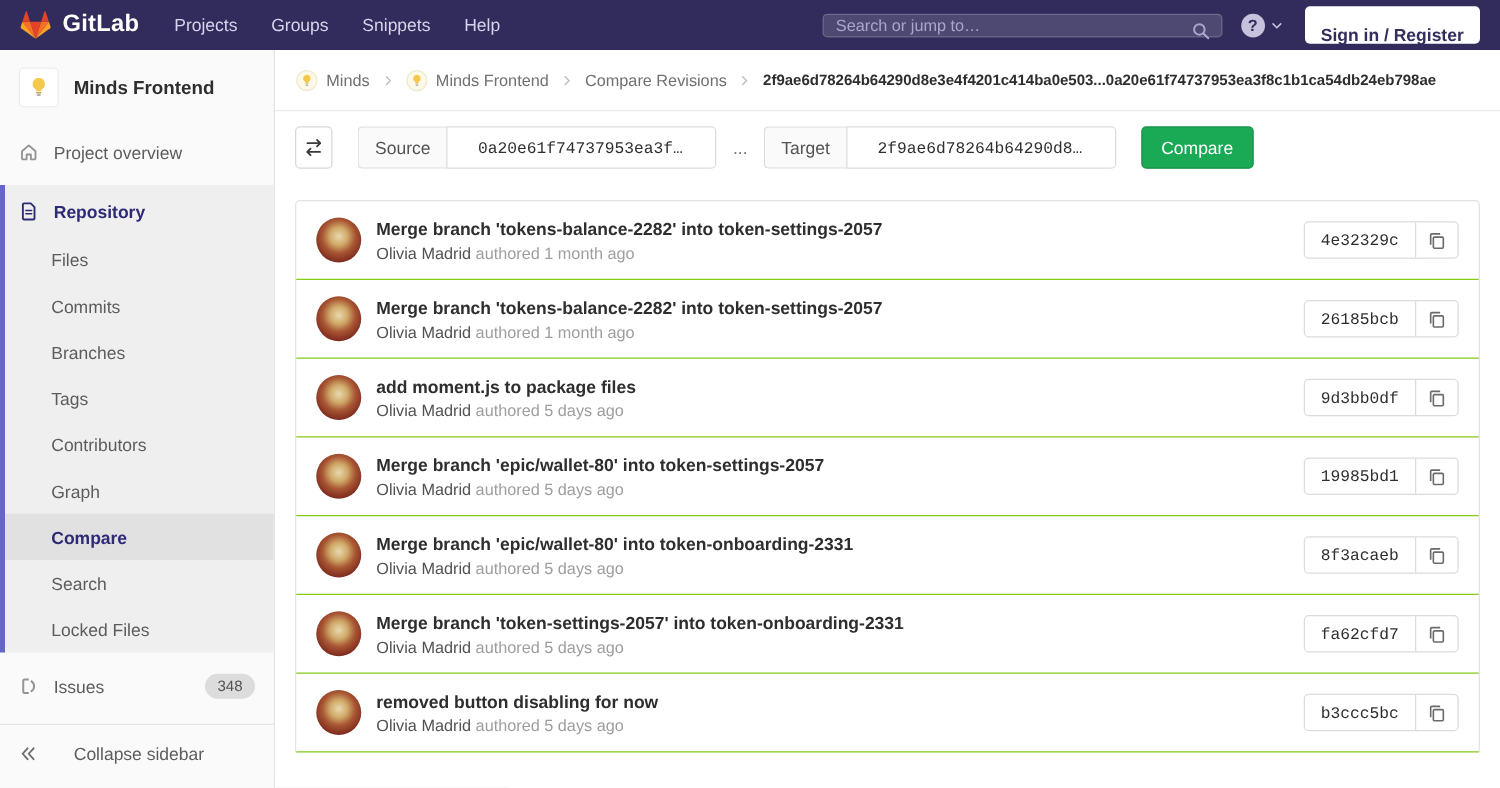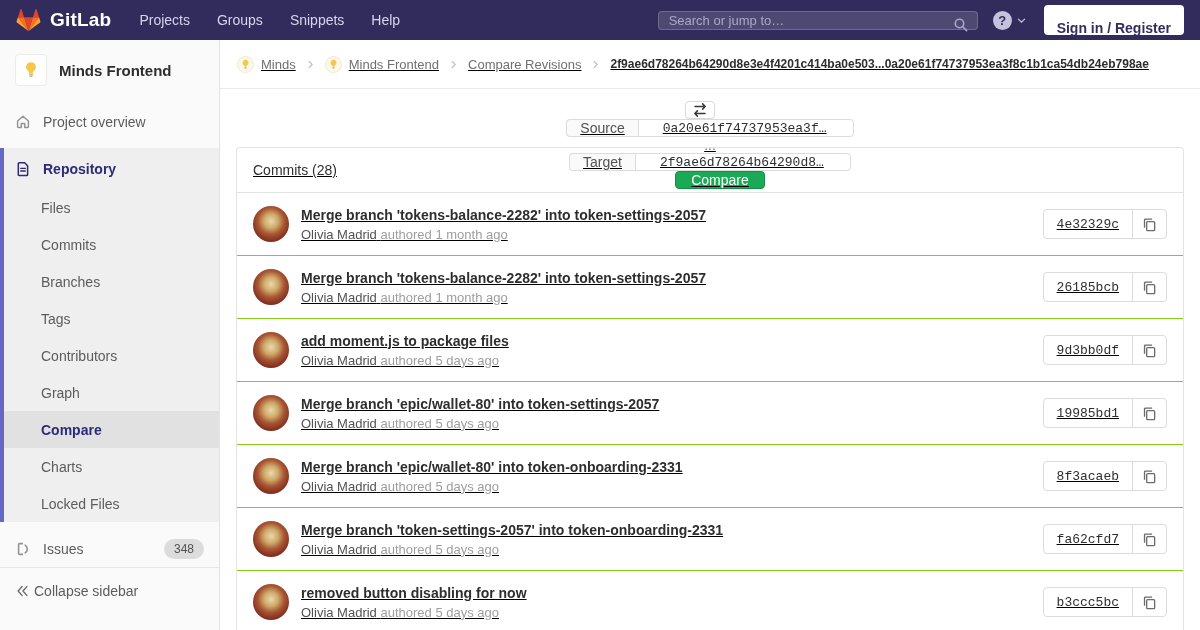--- a/index.html
+++ b/index.html
@@ -37,35 +37,35 @@
   .overview-item { margin-top:4px; }
   .repo-section { background:#efefef; border-left:4px solid #6666c4; margin-top:8px; }
   .repo-section .side-item { padding-left:11px; }
   .repo-root { height:41px; color:#2e2a75; font-weight:bold; }
   .repo-item { display:flex; align-items:center; padding-left:37px; height:37px;
     font-size:14px; color:#5c5c5c; cursor:pointer; }
   .repo-item.active { background:#e1e1e1; color:#2e2a75; font-weight:bold; }
   .issues-item { margin-top:8px; }
   .badge { margin-left:auto; background:#dcdcdc; color:#525252; font-size:12px;
     padding:3px 10px; border-radius:10px; }
-  .collapse-row { position:absolute; bottom:16px; left:0; right:0; height:47px;
-    border-top:1px solid #e5e5e5; display:flex; align-items:center; gap:4px;
+  .collapse-row { position:absolute; bottom:4px; left:0; right:0; height:47px;
+    border-top:1px solid #e5e5e5; display:flex; align-items:center; gap:29px;
     padding:0 15px; color:#5c5c5c; font-size:14px; cursor:pointer; background:#fafafa; }
 
   
-  .main { margin-left:220px; height:510px;text-decoration:underline; }
+  .main { margin-left:220px; height:510px; }
   .breadcrumbs { height:49px; border-bottom:1px solid #eaeaea; display:flex; align-items:center;
     padding:0 17px; font-size:13px; color:#707070; gap:9px; white-space:nowrap; }
   .crumb { display:flex; align-items:center; gap:7px; }
   .crumb-link { color:#707070; text-decoration:none; cursor:pointer; }
   .crumb-avatar { width:17px; height:17px; border-radius:50%; background:#fdf8e7;
     border:1px solid #f0ead0; display:flex; align-items:center; justify-content:center; }
   .crumb-current { font-weight:bold; color:#2e2e2e; font-size:12px; }
 
-  .compare-form { display:flex; align-items:center; margin:12px 16px 12px; height:34px;flex-direction:column; }
+  .compare-form { display:flex; align-items:center; margin:12px 16px 25px; height:34px; }
   .swap-btn { width:30px; height:34px; border:1px solid #d8d8d8; border-radius:4px; background:#fff;
     display:flex; align-items:center; justify-content:center; margin-right:20px; cursor:pointer; }
   .input-group { display:flex; height:34px; }
   .addon { display:flex; align-items:center; padding:0 13px; background:#fafafa;
     border:1px solid #dcdcdc; border-right:0; border-radius:4px 0 0 4px; font-size:14px; color:#525252; }
   .ref-dropdown { display:flex; align-items:center; justify-content:space-between; gap:10px;
     padding:0 24px; background:#fff; border:1px solid #dcdcdc; border-radius:0 4px 4px 0;
     font-size:13px; color:#2e2e2e; font-family:"Liberation Mono", monospace; width:216px; cursor:pointer; }
   .dots { color:#707070; margin:0 13px; font-size:14px; }
   .compare-btn { margin-left:20px; background:#1aaa55; border:1px solid #168f48; color:#fff;
@@ -172,21 +172,21 @@
   <div class="repo-item">Branches</div>
 
   <div class="repo-item">Tags</div>
 
   <div class="repo-item">Contributors</div>
 
   <div class="repo-item">Graph</div>
 
   <div class="repo-item active">Compare</div>
 
-  <div class="repo-item">Charts</div>
+  <div class="repo-item">Search</div>
 
   <div class="repo-item">Locked Files</div>
 </div>
   </div>
 
   <a class="side-item issues-item">
     <svg width="16" height="16" viewBox="0 0 16 16">
       <path d="M8 2.6H4.6a1 1 0 0 0-1 1v8.8a1 1 0 0 0 1 1H8" fill="none" stroke="#949494" stroke-width="1.6" stroke-linejoin="round"></path>
       <path d="M10.2 4.1a4.7 4.7 0 0 1 0 7.8" fill="none" stroke="#949494" stroke-width="1.6" stroke-linecap="round"></path>
     </svg>
@@ -261,21 +261,20 @@
         <svg width="11" height="11" viewBox="0 0 16 16">
           <path d="M3.5 6 8 10.5 12.5 6" fill="none" stroke="#555" stroke-width="1.8" stroke-linecap="round"></path>
           </svg>
       </div>
     </div>
 
     <button class="compare-btn">Compare</button>
   </div>
 
   <div class="commits-panel">
-    <div class="panel-header">Commits (28)</div>
     <div>
   <div class="commit-row">
     <span class="commit-avatar"></span>
     <div class="commit-text">
       <a class="commit-title">Merge branch 'tokens-balance-2282' into token-settings-2057</a>
       <span class="commit-meta">
         <a class="commit-author">Olivia Madrid</a>
         <span>authored 1 month ago</span>
       </span>
     </div>

